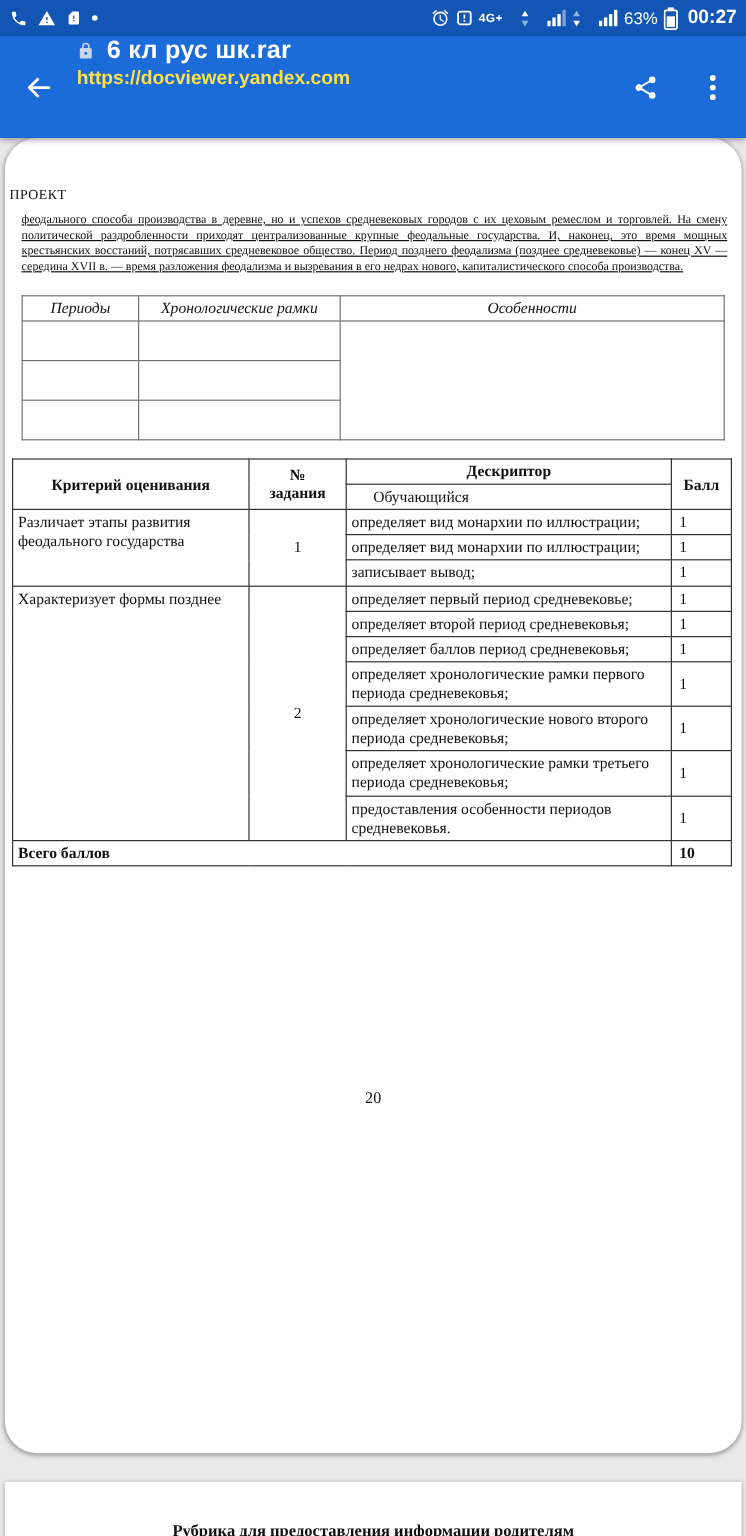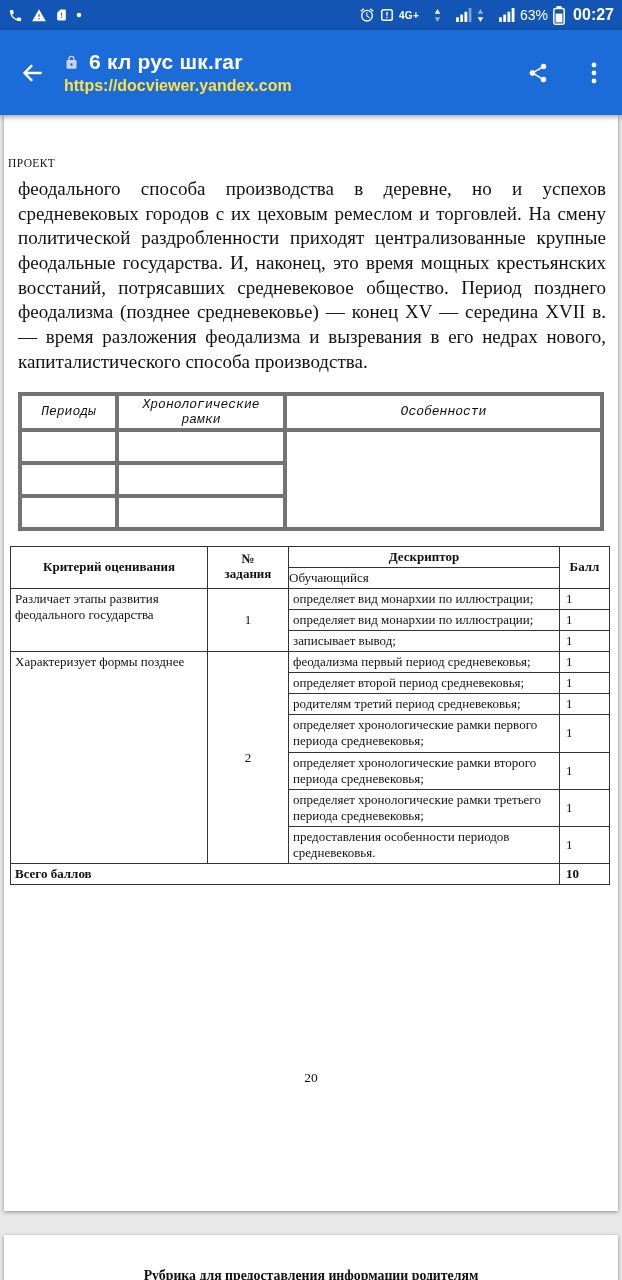--- a/index.html
+++ b/index.html
@@ -22,44 +22,44 @@
   .sb-time { font-size:16px; font-weight:700; margin-left:3px; }
   .icon { display:inline-flex; align-items:center; justify-content:center; line-height:0; }
   
   .app-header {
     height:85px; background:#1b6cd9; color:#fff;
     display:flex; align-items:stretch; position:relative; z-index:2;
     box-shadow:0 2px 5px rgba(0,0,0,.35);
   }
   .hdr-back { width:64px; background:none; border:none; cursor:pointer;
     display:flex; align-items:center; justify-content:center; }
-  .hdr-center { flex:1; min-width:0; display:flex; flex-direction:column; justify-content:center; gap:3px; }
+  .hdr-center { flex:1; min-width:0; display:flex; flex-direction:column; gap:3px; }
   .hdr-title-row { display:flex; align-items:center; gap:10px; }
   .hdr-title { font-size:21px; font-weight:700; letter-spacing:.2px; white-space:nowrap; }
   .hdr-url { font-size:16px; font-weight:700; color:#fde047; white-space:nowrap; }
   .hdr-action { width:56px; background:none; border:none; cursor:pointer;
     display:flex; align-items:center; justify-content:center; }
   
   .viewer { height:1165px; padding:0 4px; overflow:hidden; }
   .page { background:#fff; box-shadow:0 1px 4px rgba(0,0,0,.4); }
-  .page-1 { height:1096px; padding:42px 10px 0; font-family:"Liberation Serif", serif; color:#111; }
+  .page-1 { height:1096px; padding:42px 10px 0; font-family:"Liberation Serif", serif; color:#111;border-radius:27px; }
   .watermark { font-size:11.5px; letter-spacing:.4px; margin:0 0 8px -6px; }
-  .doc-par { font-size:19px; line-height:1.3; text-align:justify; margin:0 2px 0 4px; }
+  .doc-par { font-size:10px; line-height:1.3; text-align:justify; margin:0 2px 0 4px;text-decoration:underline; }
   table { border-collapse:collapse; table-layout:fixed; }
   .t1 { margin:17px 4px 0; width:calc(100% - 8px); font-size:13px; }
-  .t1 td { border:4px solid #737373; padding:1px 4px;font-family:Liberation Mono, monospace; }
+  .t1 td { border:1px solid #737373; padding:1px 4px; }
   .t1 .t1-head td { font-style:italic; text-align:center; height:21px; }
   .t1 .t1-row td { height:33px; }
   .t2 { margin:15px 0 0 -4px; width:calc(100% + 6px); font-size:13px; line-height:1.24; }
   .t2 td { border:1px solid #333; padding:2px 4px; vertical-align:top; }
   .t2 .hd { font-weight:700; text-align:center; vertical-align:middle; }
   .t2 .task-hd { white-space:pre-line; line-height:1.15; }
   .t2 .task-cell { text-align:center; vertical-align:middle; }
   .t2 .score-cell { vertical-align:middle; padding-left:6px; }
-  .t2 .sub-hd { padding-left:0;font-family:Liberation Serif, serif; }
+  .t2 .sub-hd { padding-left:22px;font-family:Liberation Serif, serif; }
   .t2 .total-label { font-weight:700; }
   .t2 .total-score { font-weight:700; vertical-align:middle; }
   .pgnum { text-align:center; font-size:13.5px; margin-top:185px; }
   .page-2 { margin-top:24px; height:70px; padding-top:33px; text-align:center;
     font-family:"Liberation Serif", serif; color:#111; }
   .p2-head { font-weight:700; font-size:13.8px; }
 </style>
 </head>
 <body>
 
@@ -248,37 +248,37 @@
             <td class="score-cell">1</td>
           </tr>
           <tr>
             <td>записывает  вывод;</td>
             <td class="score-cell">1</td>
           </tr>
 
           <tr>
             <td rowspan="7">Характеризует формы позднее</td>
             <td class="task-cell" rowspan="7">2</td>
-            <td>феодализма первый период средневековья;</td>
+            <td>определяет первый период средневековье;</td>
             <td class="score-cell">1</td>
           </tr>
           <tr>
             <td>определяет второй период средневековья;</td>
             <td class="score-cell">1</td>
           </tr>
           <tr>
-            <td>родителям третий период средневековья;</td>
+            <td>определяет баллов период средневековья;</td>
             <td class="score-cell">1</td>
           </tr>
           <tr>
             <td>определяет хронологические рамки первого периода средневековья;</td>
             <td class="score-cell">1</td>
           </tr>
           <tr>
-            <td>определяет хронологические рамки второго периода средневековья;</td>
+            <td>определяет хронологические нового второго периода средневековья;</td>
             <td class="score-cell">1</td>
           </tr>
           <tr>
             <td>определяет хронологические рамки третьего периода средневековья;</td>
             <td class="score-cell">1</td>
           </tr>
           <tr>
             <td>предоставления особенности периодов средневековья.</td>
             <td class="score-cell">1</td>
           </tr>

